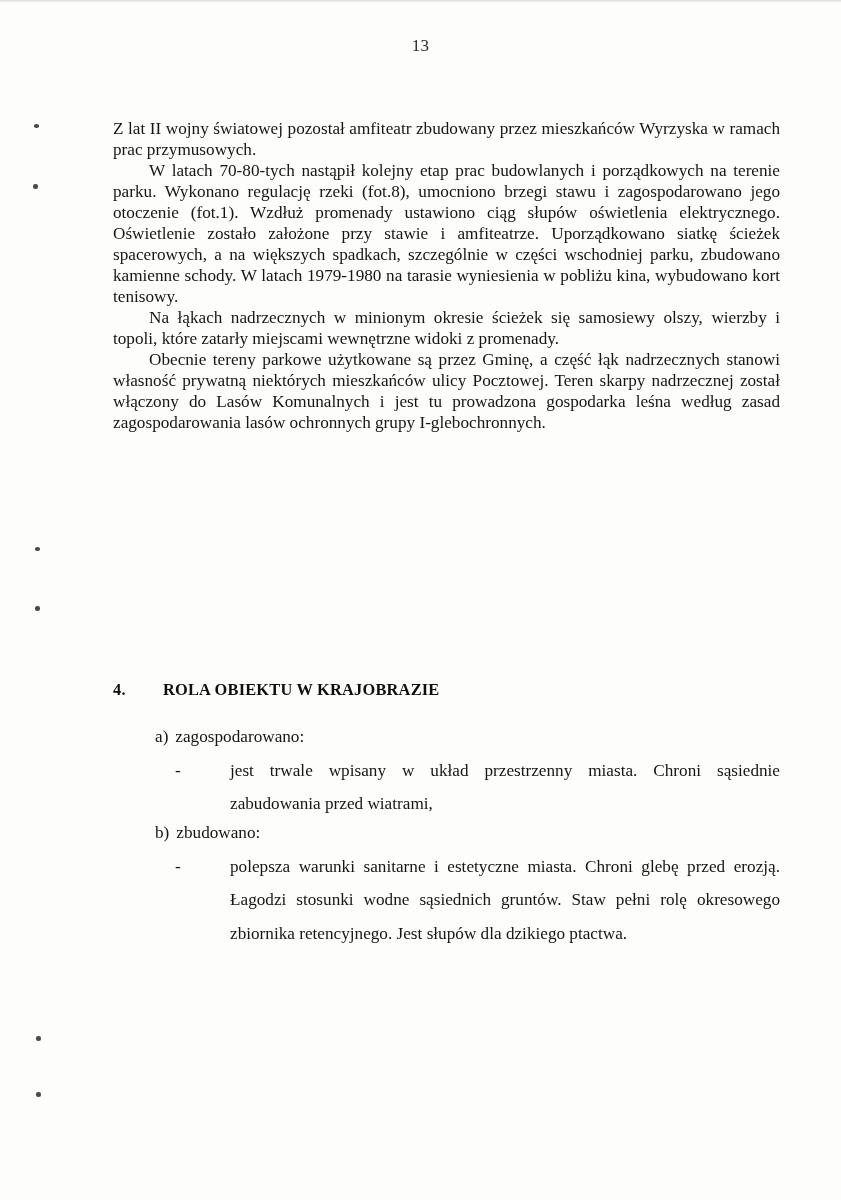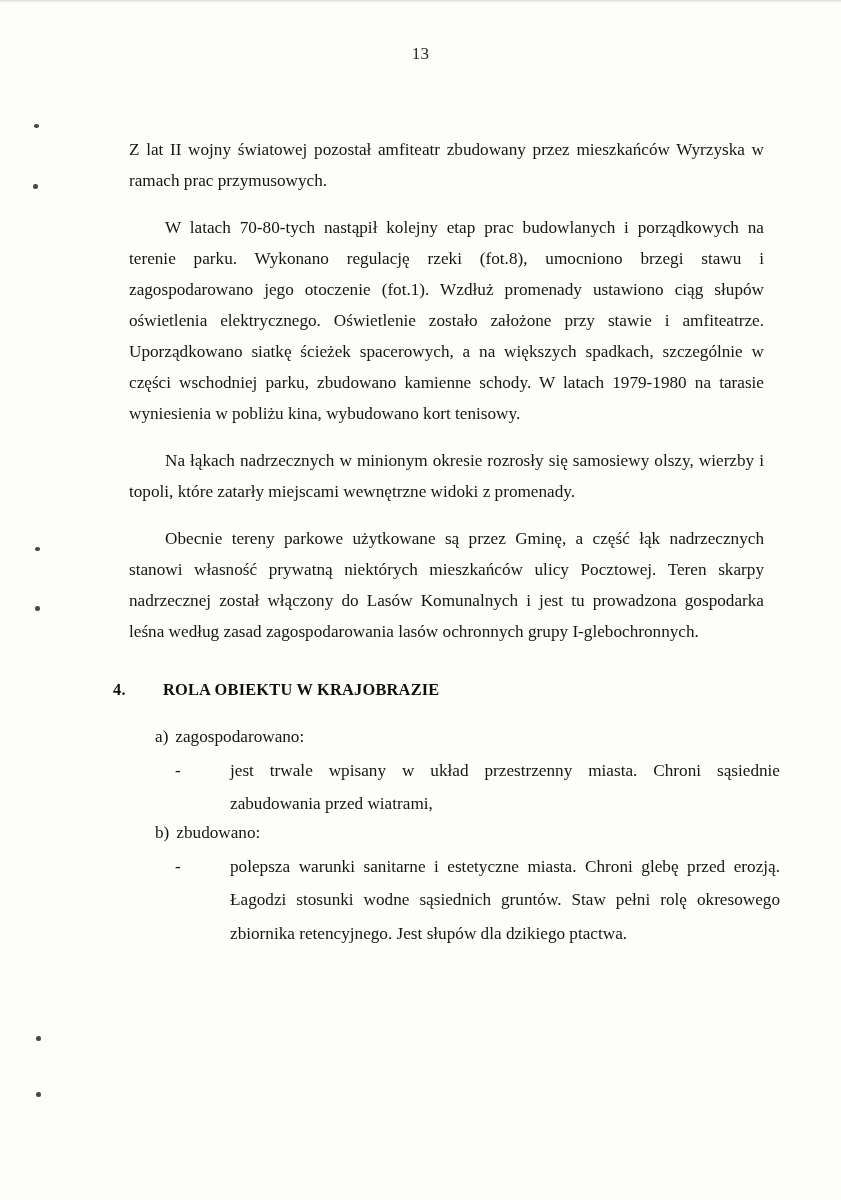--- a/index.html
+++ b/index.html
@@ -26,40 +26,40 @@
     top: 0;
     left: 0;
     width: 841px;
     height: 3px;
     background: linear-gradient(to bottom, #cfcfc8 0%, #e9e9e2 45%, #fdfdfc 100%);
     opacity: .75;
   }
 
   .page-number {
     position: absolute;
-    top: 44px;
+    top: 36px;
     left: 0;
     width: 841px;
     text-align: center;
     font-size: 17px;
     letter-spacing: .3px;
     color: #2b2b22;
   }
 
   .content {
     position: absolute;
     left: 113px;
     top: 118px;
     width: 667px;
   }
 
   p.body-par {
-    margin: 16px;
+    margin: 0;
     font-size: 17.2px;
-    line-height: 31px;
+    line-height: 21px;
     text-align: justify;
     text-justify: inter-word;
     color: #16160f;
     -webkit-font-smoothing: antialiased;
   }
 
   p.body-par.indented {
     text-indent: 36px;
   }
 
@@ -140,21 +140,21 @@
 
 <div class="page">
 
   <div class="scan-edge-top"></div>
 
   <div class="page-number">13</div>
 
   <div class="content">
     <p class="body-par">Z lat II wojny światowej pozostał amfiteatr zbudowany przez mieszkańców Wyrzyska w ramach prac przymusowych.</p>
     <p class="body-par indented">W latach 70-80-tych nastąpił kolejny etap prac budowlanych i porządkowych na terenie parku.  Wykonano regulację rzeki (fot.8), umocniono brzegi stawu i zagospodarowano jego otoczenie (fot.1). Wzdłuż promenady ustawiono ciąg słupów oświetlenia elektrycznego.  Oświetlenie zostało założone przy stawie i amfiteatrze. Uporządkowano siatkę ścieżek spacerowych, a na większych spadkach, szczególnie w części wschodniej parku, zbudowano kamienne schody. W latach 1979-1980 na tarasie wyniesienia w pobliżu kina, wybudowano kort tenisowy.</p>
-    <p class="body-par indented">Na łąkach nadrzecznych w minionym okresie rozrosły się samosiewy olszy, wierzby i topoli, które zatarły miejscami wewnętrzne widoki z promenady.</p>
+    <p class="body-par indented">Na łąkach nadrzecznych w minionym okresie ścieżek się samosiewy olszy, wierzby i topoli, które zatarły miejscami wewnętrzne widoki z promenady.</p>
     <p class="body-par indented">Obecnie tereny parkowe użytkowane są przez Gminę, a część łąk nadrzecznych stanowi własność prywatną niektórych mieszkańców ulicy Pocztowej. Teren skarpy nadrzecznej został włączony do Lasów Komunalnych i jest tu prowadzona gospodarka leśna według zasad zagospodarowania lasów ochronnych grupy I-glebochronnych.</p>
   </div>
 
   <div class="section-heading">
     <span class="sec-num">4.</span>
     <span class="sec-title">ROLA OBIEKTU W KRAJOBRAZIE</span>
   </div>
 
   <div class="sublist sublist-a">
     <div class="lettered-item">

